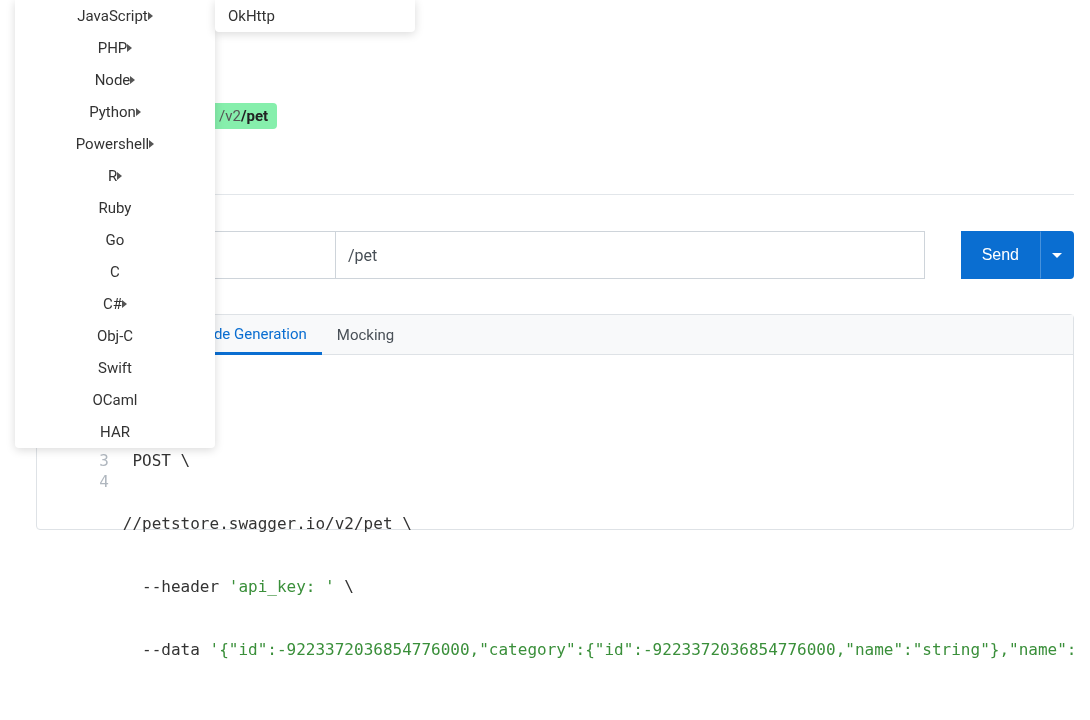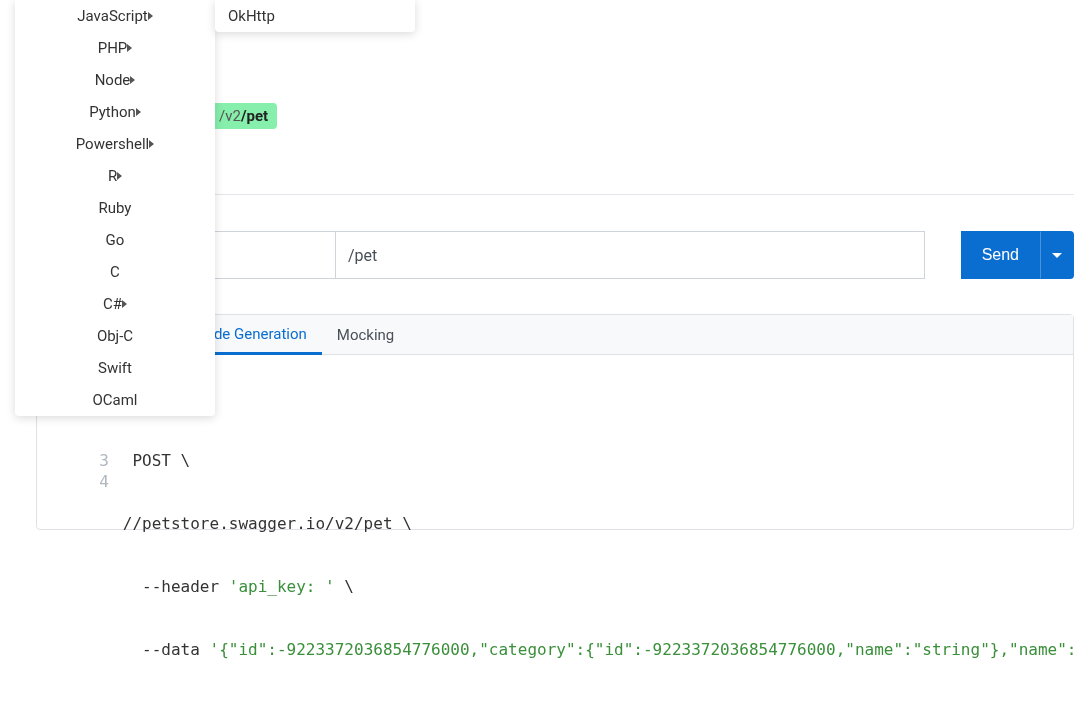--- a/index.html
+++ b/index.html
@@ -147,19 +147,22 @@
   </div>
   <div class="menu-item">
     <span>Obj-C</span>
   </div>
   <div class="menu-item">
     <span>Swift</span>
   </div>
   <div class="menu-item">
     <span>OCaml</span>
   </div>
+  <div class="menu-item">
+    <span>HAR</span>
+  </div>
 </div>
 
 <div class="submenu">
   <div class="submenu-item">
     <span>OkHttp</span>
   </div>
 </div>
 
 </body></html>

